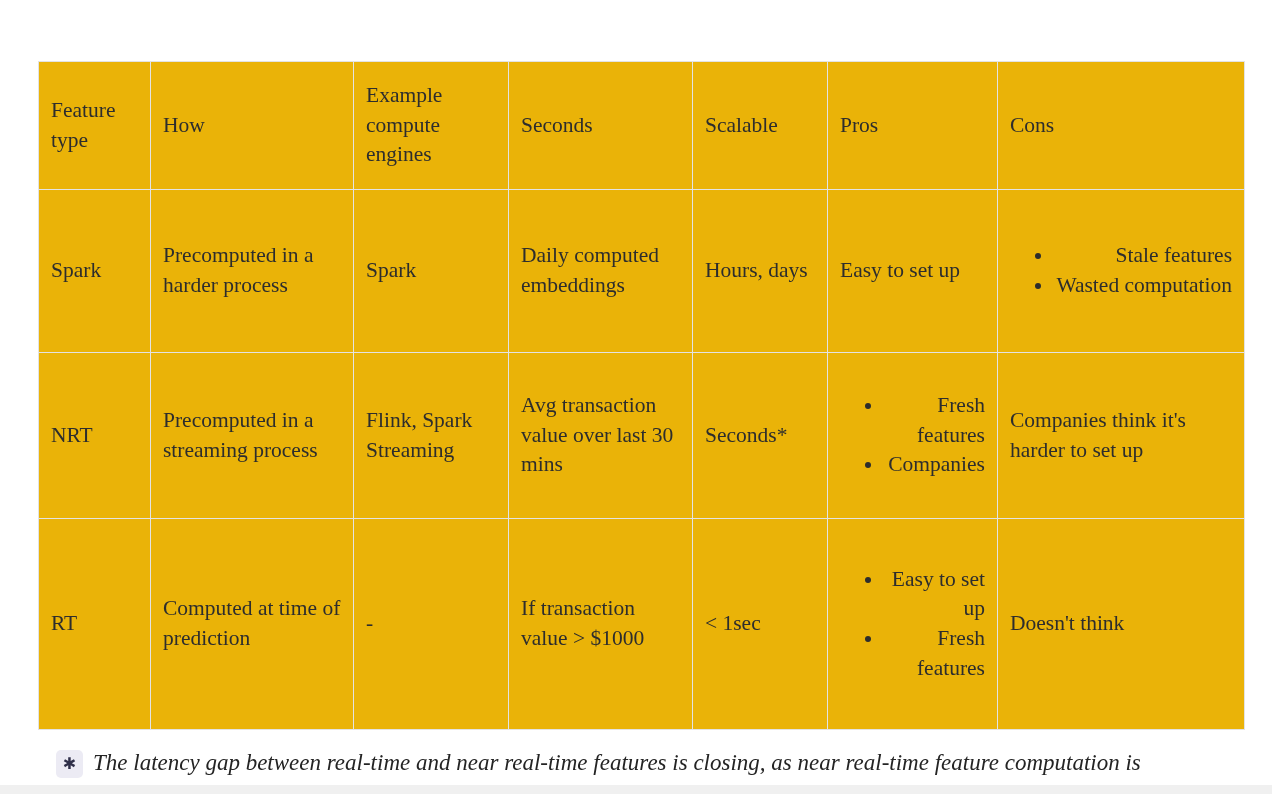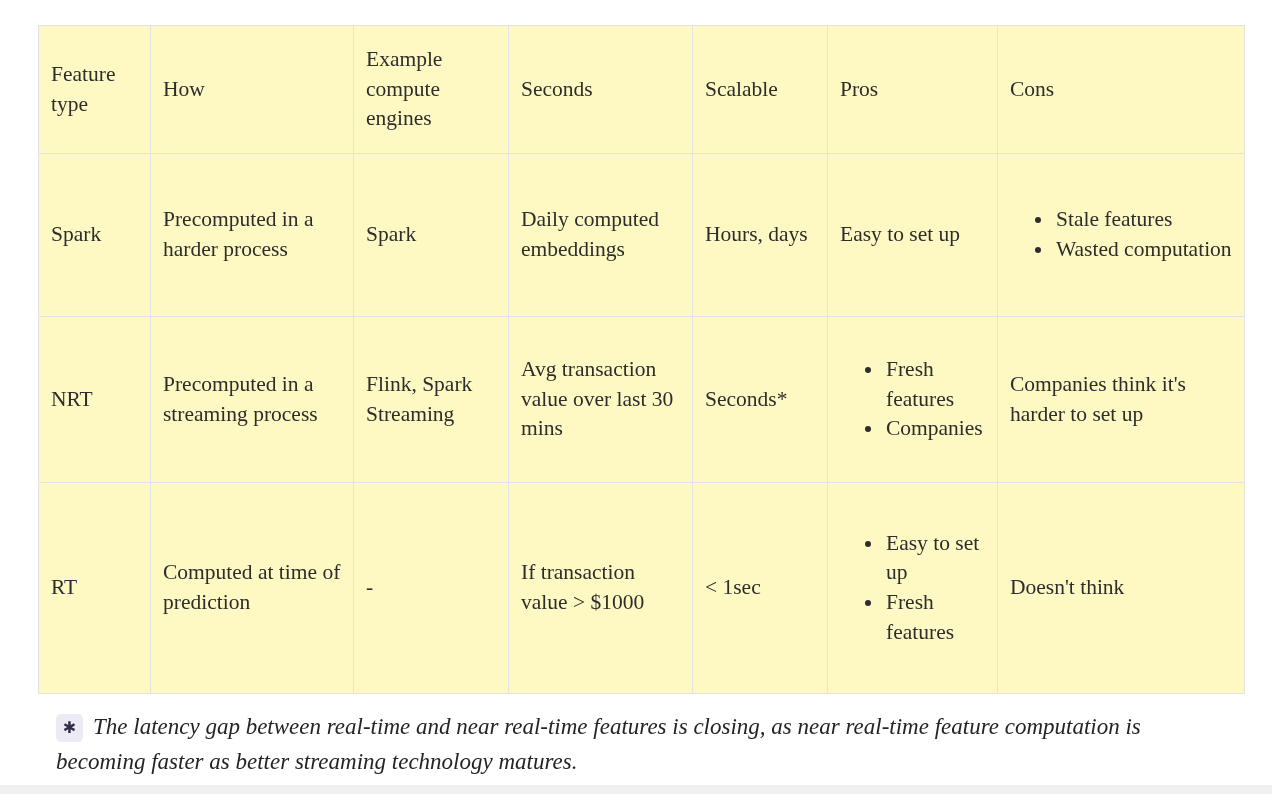--- a/index.html
+++ b/index.html
@@ -15,21 +15,22 @@
     overflow: hidden;
     position: relative;
   }
   .wrap {
     padding: 25px 28px 0 38px;
   }
   table.feature-table {
     border-collapse: collapse;
     table-layout: fixed;
     width: 1206px;
-    background: #fef9c3;
+    background: #eab308;
+    margin-top: 36px;
   }
   th, td {
     border: 1.5px solid var(--border-color, #e3e3e3);
     vertical-align: middle;
     text-align: left;
     padding: 10px 12px;
     font-size: 21.5px;
     font-weight: 400;
     line-height: 1.38;
     overflow: hidden;
@@ -37,20 +38,21 @@
   thead tr {
     height: 128px;
   }
   td ul {
     margin: 0;
     padding-left: 44px;
     list-style-type: disc;
   }
   td ul li {
     padding-left: 2px;
+    text-align: right;
   }
   .footnote {
     margin: 16px 0 0 18px;
     font-style: italic;
     font-size: 23px;
     line-height: 1.5;
     width: 1168px;
     color: #242424;
   }
   .asterisk-badge {

